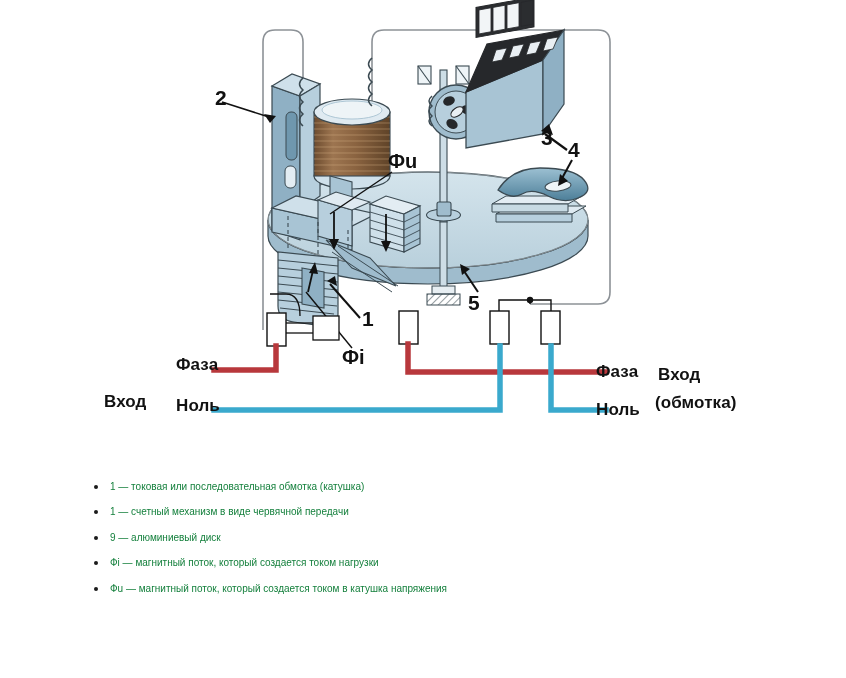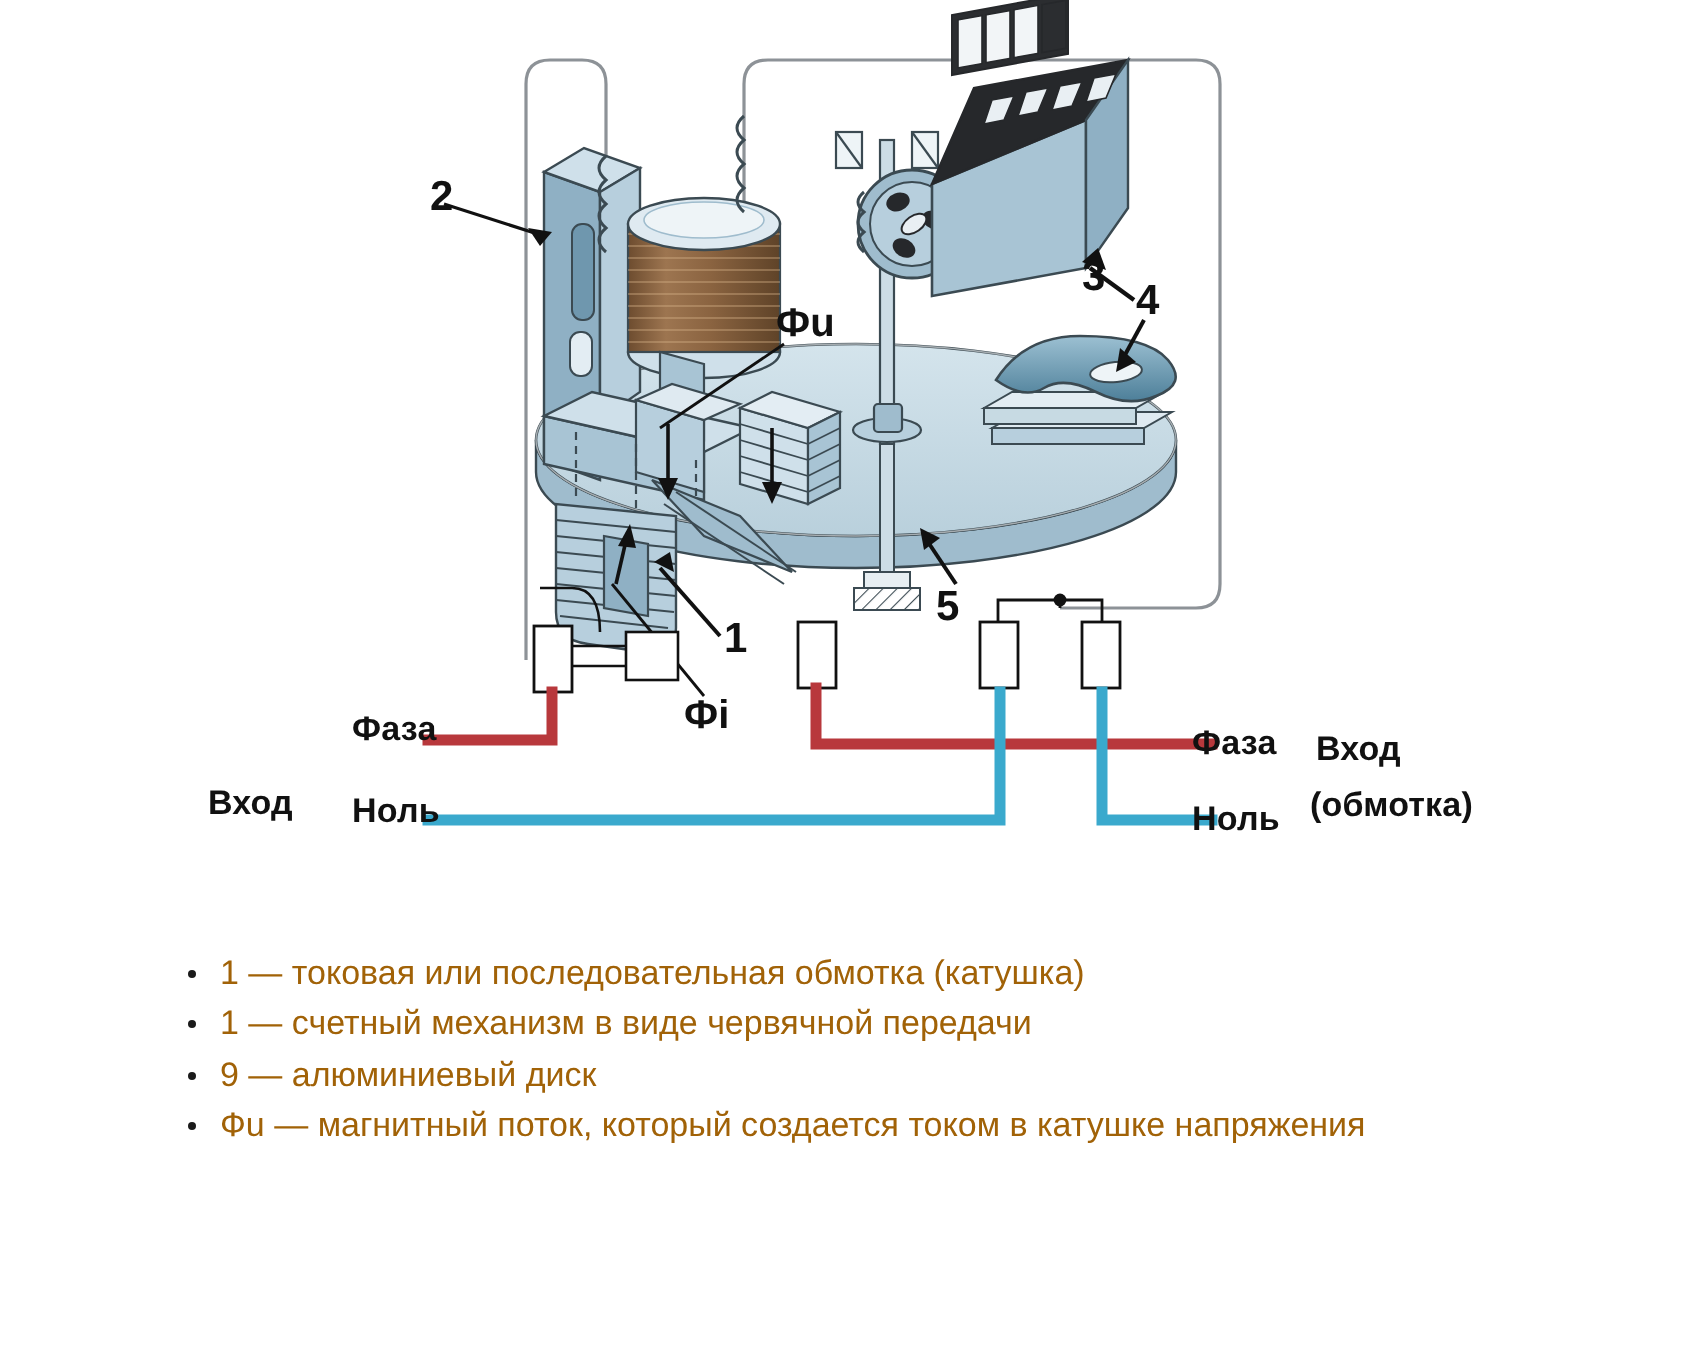--- a/index.html
+++ b/index.html
@@ -49,23 +49,23 @@
     position: absolute;
     left: 88px;
     top: 474px;
     width: 700px;
     list-style: none;
     margin: 0;
     padding: 0;
   }
   .legend li {
     position: relative;
-    font-size: 17px;
+    font-size: 10px;
     line-height: 25.4px;
-    color: #a16207;
+    color: #15803d;
     padding-left: 22px;
     white-space: nowrap;
   }
   .legend li::before {
     content: "";
     position: absolute;
     left: 6px;
     top: 11px;
     width: 4px;
     height: 4px;
@@ -321,16 +321,17 @@
   <div class="terminal-label" id="label-nol-in">Ноль</div>
   <div class="terminal-label" id="label-faza-out">Фаза</div>
   <div class="terminal-label" id="label-nol-out">Ноль</div>
   <div class="terminal-label" id="label-vyhod">Вход</div>
   <div class="terminal-label" id="label-nagruzka">(обмотка)</div>
 
   <ul class="legend">
     <li>1 — токовая или последовательная  обмотка (катушка)</li>
     <li>1 — счетный механизм в виде червячной передачи</li>
     <li>9 — алюминиевый диск</li>
-    <li>Фu — магнитный поток, который создается током в катушке напряжения</li>
+    <li>Фi — магнитный поток, который создается током нагрузки</li>
+    <li>Фu — магнитный поток, который создается током в катушка напряжения</li>
   </ul>
 
 </div>
 
 </body></html>

